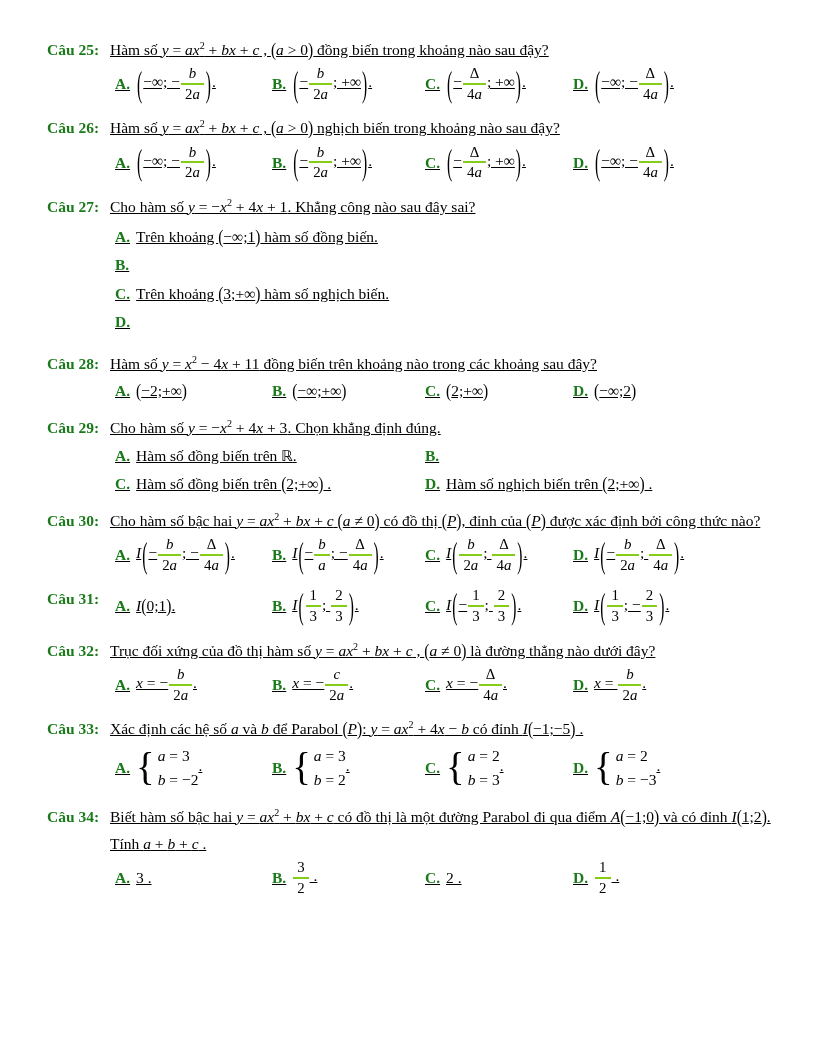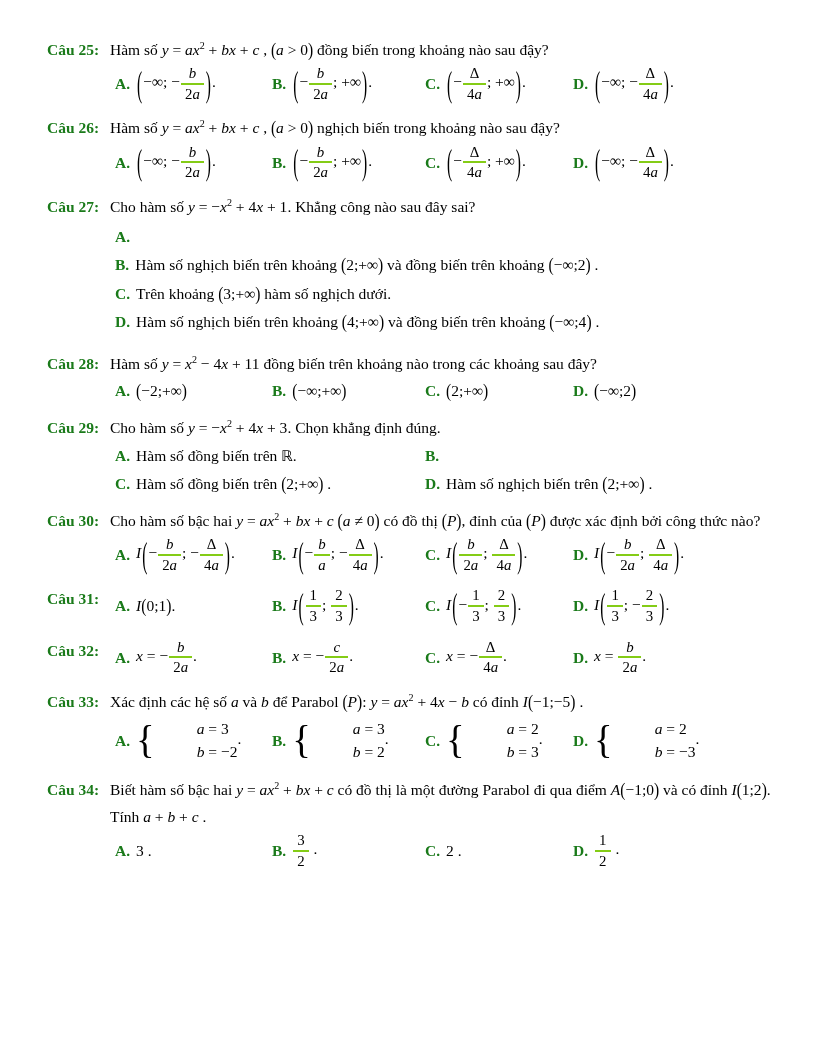--- a/index.html
+++ b/index.html
@@ -9,42 +9,42 @@
     width: 816px; height: 1052px;
     background: #ffffff;
     padding: 36px 40px 0 47px;
     font-family: "Liberation Serif", "DejaVu Serif", serif;
     font-size: 15.5px;
     color: var(--ink);
     overflow: hidden;
   }
   .q { display: flex; align-items: flex-start; margin-bottom: 12px; }
   .q-label { flex: 0 0 63px; font-weight: bold; color: var(--green); line-height: 1.75; white-space: nowrap; }
-  .q-body { flex: 1; min-width: 0; }
+  .q-body { flex: 1; min-width: 0; text-decoration: underline; }
   .q-prompt { line-height: 1.75; }
   .opts { margin-left: 5px; margin-top: 2px; }
   .opts-cols4 { display: grid; grid-template-columns: 157px 153px 148px 1fr; align-items: center; }
   .opts-cols2 { display: grid; grid-template-columns: 310px 1fr; align-items: center; row-gap: 5px; }
   .opts-stack .opt { margin: 5px 0; }
   .opt { display: flex; align-items: center; line-height: 1.5; }
   .letter { font-weight: bold; color: var(--green); margin-right: 6px; flex-shrink: 0; }
   .content { min-width: 0; }
   .opt .math { white-space: nowrap; }
   .math i { font-style: italic; }
   sup { font-size: 0.65em; line-height: 0; }
   .frac { display: inline-block; text-align: center; vertical-align: middle; line-height: 1.12; font-size: 0.96em; margin: 0 1px; }
   .fnum { display: block; padding: 0 4px 1px; }
   .fden { display: block; border-top: 2px solid #84cc16; padding: 1px 4px 0; }
   .bigp { display: inline-block; transform: scaleY(2.25); vertical-align: middle; margin: 0 1px; font-weight: 300; line-height: 1; }
   .tp { display: inline-block; transform: scaleY(1.28); line-height: 1; }
   .sym { font-family: "DejaVu Sans", sans-serif; font-size: 0.95em; }
   .cases { display: inline-flex; align-items: center; vertical-align: middle; }
   .cases .brace { display: inline-block; font-size: 2.5em; font-weight: 300; line-height: 0.95; transform: scaleY(1.02); margin-right: 3px; }
   .cases .rows { display: inline-block; line-height: 1.5; text-align: left; }
-  .cases .row { display: block; margin-left: 39px; }
+  .cases .row { display: block; }
 </style>
 </head>
 <body>
 
 <div class="page">
   <div>
       <div class="q">
         <div class="q-label">Câu 25:</div>
         <div class="q-body">
           <div class="q-prompt"><span class="txt">Hàm số </span><span class="math"><i>y</i> = <i>ax</i><sup>2</sup> + <i>bx</i> + <i>c</i> , <span class="tp">(</span><i>a</i> &gt; 0<span class="tp">)</span></span><span class="txt"> đồng biến trong khoảng nào sau đậy?</span></div>
@@ -92,32 +92,31 @@
           </div>
         </div>
       </div>
       <div class="q">
         <div class="q-label">Câu 27:</div>
         <div class="q-body">
           <div class="q-prompt"><span class="txt">Cho hàm số </span><span class="math"><i>y</i> = −<i>x</i><sup>2</sup> + 4<i>x</i> + 1</span><span class="txt">. Khẳng công nào sau đây sai?</span></div>
           <div class="opts opts-stack">
             <div class="opt">
               <span class="letter">A.</span>
-            </div>
-            <div class="opt">
-              <span class="letter">B.</span>
-              <span class="content"><span class="txt">Hàm số nghịch biến trên khoảng </span><span class="math"><span class="tp">(</span>2;+∞<span class="tp">)</span></span><span class="txt"> và đồng biến trên khoảng </span><span class="math"><span class="tp">(</span>−∞;2<span class="tp">)</span></span><span class="txt"> .</span></span>
-            </div>
-            <div class="opt">
-              <span class="letter">C.</span>
-              <span class="content"><span class="txt">Trên khoảng </span><span class="math"><span class="tp">(</span>3;+∞<span class="tp">)</span></span><span class="txt"> hàm số nghịch dưới.</span></span>
-            </div>
-            <div class="opt">
-              <span class="letter">D.</span>
-              <span class="content"><span class="txt">Hàm số nghịch biến trên khoảng </span><span class="math"><span class="tp">(</span>4;+∞<span class="tp">)</span></span><span class="txt"> và đồng biến trên khoảng </span><span class="math"><span class="tp">(</span>−∞;4<span class="tp">)</span></span><span class="txt"> .</span></span>
+              <span class="content"><span class="txt">Trên khoảng </span><span class="math"><span class="tp">(</span>−∞;1<span class="tp">)</span></span><span class="txt"> hàm số đồng biến.</span></span>
+            </div>
+            <div class="opt">
+              <span class="letter">B.</span>
+            </div>
+            <div class="opt">
+              <span class="letter">C.</span>
+              <span class="content"><span class="txt">Trên khoảng </span><span class="math"><span class="tp">(</span>3;+∞<span class="tp">)</span></span><span class="txt"> hàm số nghịch biến.</span></span>
+            </div>
+            <div class="opt">
+              <span class="letter">D.</span>
             </div>
           </div>
         </div>
       </div>
       <div class="q">
         <div class="q-label">Câu 28:</div>
         <div class="q-body">
           <div class="q-prompt"><span class="txt">Hàm số </span><span class="math"><i>y</i> = <i>x</i><sup>2</sup> − 4<i>x</i> + 11</span><span class="txt"> đồng biến trên khoảng nào trong các khoảng sau đây?</span></div>
           <div class="opts opts-cols4">
             <div class="opt">
@@ -205,20 +204,21 @@
             <div class="opt">
               <span class="letter">D.</span>
               <span class="content"><span class="math"><i>I</i><span class="bigp">(</span><span class="frac"><span class="fnum">1</span><span class="fden">3</span></span>; −<span class="frac"><span class="fnum">2</span><span class="fden">3</span></span><span class="bigp">)</span>.</span></span>
             </div>
           </div>
         </div>
       </div>
       <div class="q">
         <div class="q-label">Câu 32:</div>
         <div class="q-body">
+          <div class="q-prompt"><span class="txt">Trục đối xứng của đồ thị hàm số </span><span class="math"><i>y</i> = <i>ax</i><sup>2</sup> + <i>bx</i> + <i>c</i> , <span class="tp">(</span><i>a</i> ≠ 0<span class="tp">)</span></span><span class="txt"> là đường thẳng nào dưới đây?</span></div>
           <div class="opts opts-cols4">
             <div class="opt">
               <span class="letter">A.</span>
               <span class="content"><span class="math"><i>x</i> = −<span class="frac"><span class="fnum"><i>b</i></span><span class="fden">2<i>a</i></span></span>.</span></span>
             </div>
             <div class="opt">
               <span class="letter">B.</span>
               <span class="content"><span class="math"><i>x</i> = −<span class="frac"><span class="fnum"><i>c</i></span><span class="fden">2<i>a</i></span></span>.</span></span>
             </div>
             <div class="opt">

